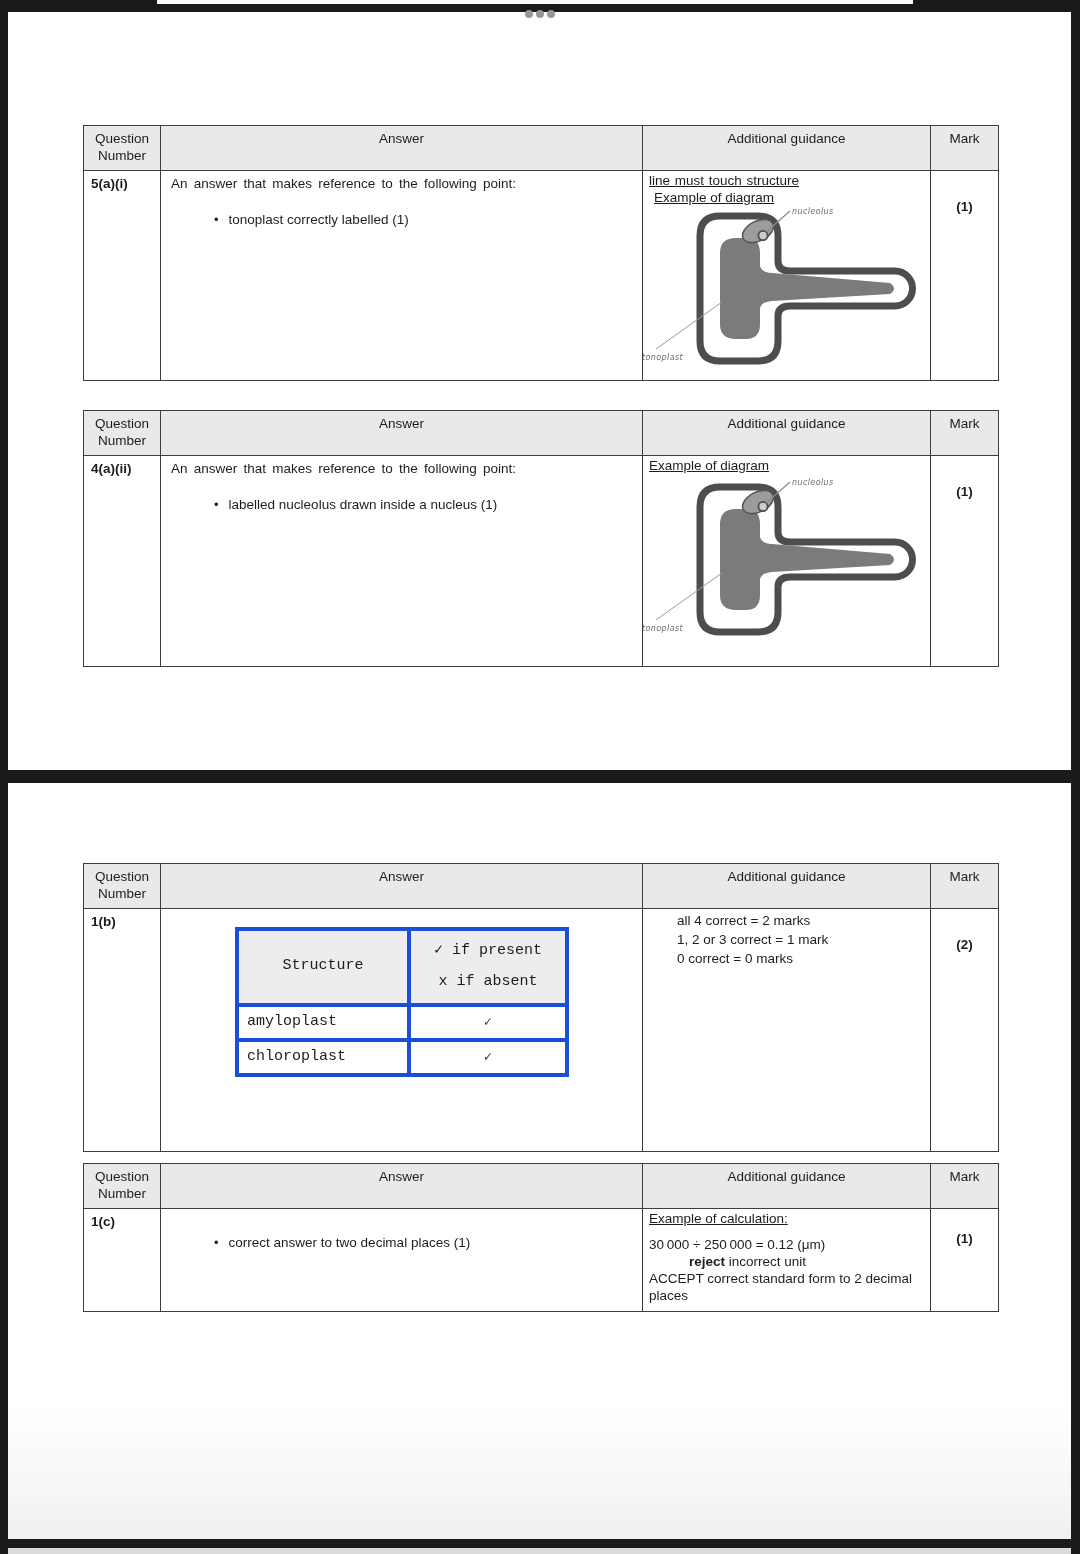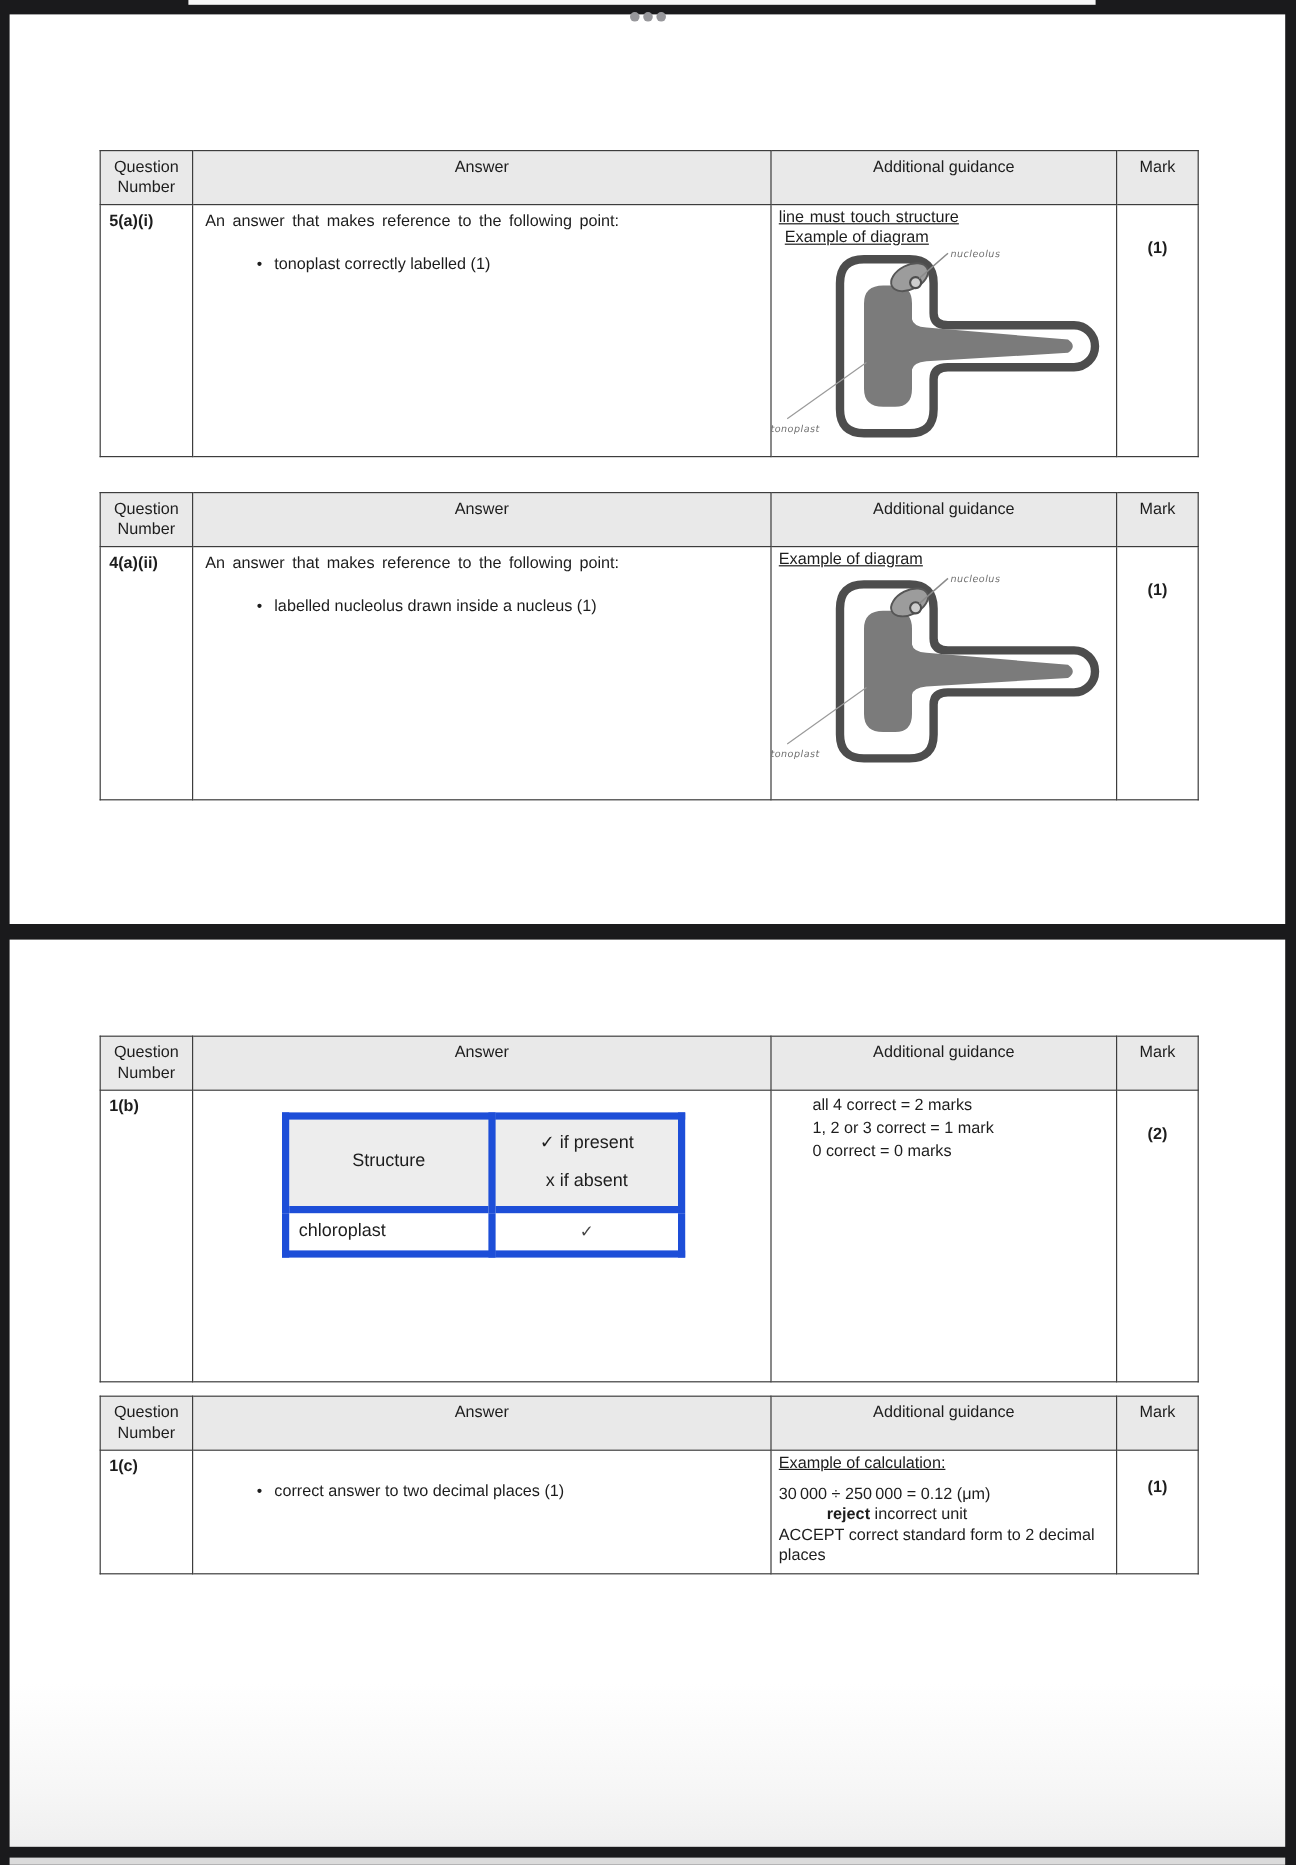--- a/index.html
+++ b/index.html
@@ -47,21 +47,21 @@
 
   
   svg.diagram{position:absolute;width:278px;height:172px;left:-3px;}
   svg.diagram.d1{top:27px;}
   svg.diagram.d2{top:13px;}
   .hand{font-family:"DejaVu Sans",sans-serif;font-style:italic;font-size:8px;fill:#6f6f6f;letter-spacing:.4px;}
 
   
   table.inner{margin:18px 0 0 74px;border-collapse:collapse;table-layout:fixed;width:330px;
     font-size:15px;border:1.5px solid #5c5c5c;}
-  table.inner th,table.inner td{border:6px solid #1d4ed8;}
+  table.inner th,table.inner td{border:4px solid #1d4ed8;font-family:Liberation Mono, monospace;}
   table.inner th{background:#ededed;font-weight:normal;text-align:center;height:62px;
     vertical-align:middle;border-bottom:1.4px solid #595959;}
   table.inner td{height:29px;vertical-align:middle;}
   td.sname{padding-left:8px;}
   td.tick{text-align:center;color:#454545;font-size:14px;}
   .hdr2-l1{margin-bottom:13px;}
 </style>
 </head>
 <body>
 
@@ -183,20 +183,24 @@
               </colgroup>
           <tbody>
                 <tr>
             <th>Structure</th>
             <th>
               <div class="hdr2-l1">✓ if present</div>
               <div>x if absent</div>
             </th>
           </tr>
           <tr>
+            <td class="sname">amyloplast</td>
+            <td class="tick">✓</td>
+          </tr>
+          <tr>
             <td class="sname">chloroplast</td>
             <td class="tick">✓</td>
           </tr>
         </tbody>
             </table>
       </td>
       <td class="guid">
         <div class="g-line">all 4 correct = 2 marks</div>
         <div class="g-line">1, 2 or 3 correct = 1 mark</div>
         <div class="g-line">0 correct = 0 marks</div>

